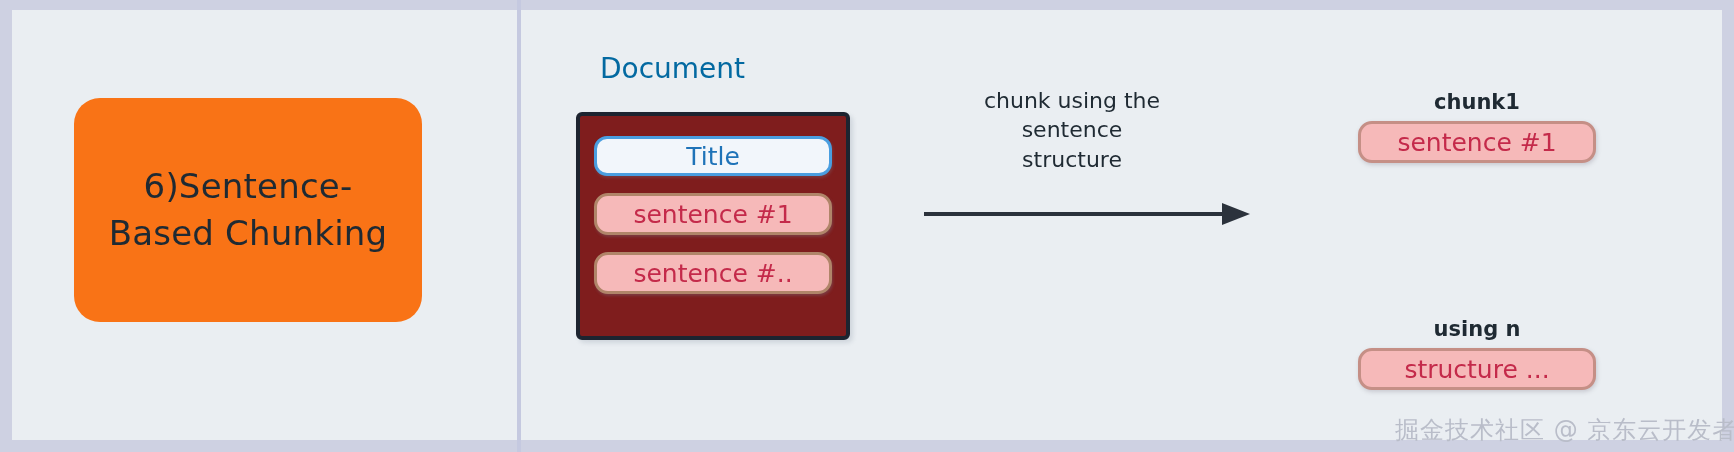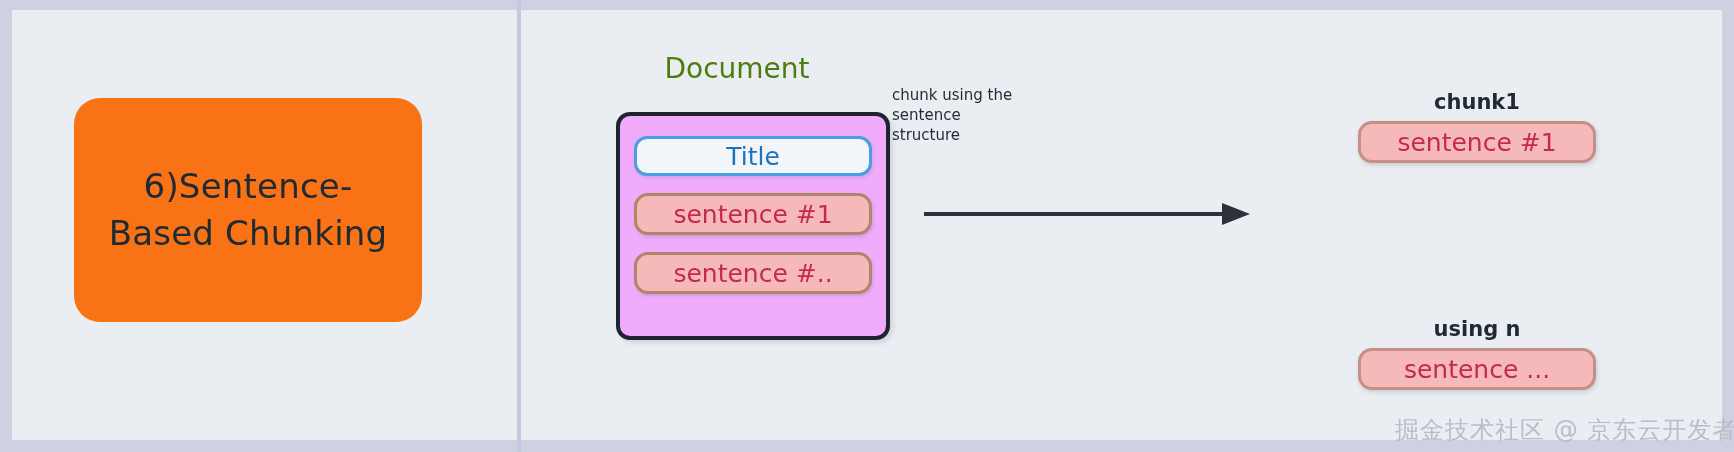--- a/index.html
+++ b/index.html
@@ -65,35 +65,35 @@
     white-space: pre-line;
     letter-spacing: 0.2px;
   }
 
   
   .doc-label {
     position: absolute;
     left: 588px;
     top: 42px;
     width: 274px;
-    text-align: center;
+    text-align: left;
     font-size: 28px;
-    color: #4d7c0f;
+    color: #0369a1;
   }
 
   .doc-box {
     position: absolute;
-    left: 604px;
+    left: 564px;
     top: 102px;
     width: 274px;
     height: 228px;
-    background: #f0abfc;
+    background: #7f1d1d;
     border: 4px solid #1d2430;
     box-sizing: border-box;
-    border-radius: 14px;
+    border-radius: 6px;
     box-shadow: 3px 3px 4px rgba(120,130,150,0.22);
   }
 
   .doc-inner {
     position: absolute;
     left: 0; top: 0; right: 0; bottom: 0;
     padding: 20px 14px;
     box-sizing: border-box;
     display: flex;
     flex-direction: column;
@@ -127,21 +127,22 @@
     box-sizing: border-box;
     box-shadow: 1px 2px 3px rgba(120,130,150,0.3);
   }
 
   
   .arrow-caption {
     position: absolute;
     left: 880px;
     top: 76px;
     width: 360px;
-    font-size: 15px;
+    text-align: center;
+    font-size: 22px;
     line-height: 1.33;
     color: #1f2a33;
     white-space: pre-line;
   }
 
   .arrow-wrap {
     position: absolute;
     left: 910px;
     top: 190px;
     width: 330px;
@@ -223,21 +224,21 @@
     </div>
 
     <div class="chunk-group chunk-g1">
       <div class="chunk-label">chunk1</div>
       <div class="chunk-chip">sentence #1</div>
     </div>
 
 
     <div class="chunk-group chunk-g3">
       <div class="chunk-label">using n</div>
-      <div class="chunk-chip">sentence ...</div>
+      <div class="chunk-chip">structure ...</div>
     </div>
 
     <div class="watermark">掘金技术社区 @ 京东云开发者</div>
 
   </div>
 
   <div class="panel-divider"></div>
 </div>
 
 </body></html>

